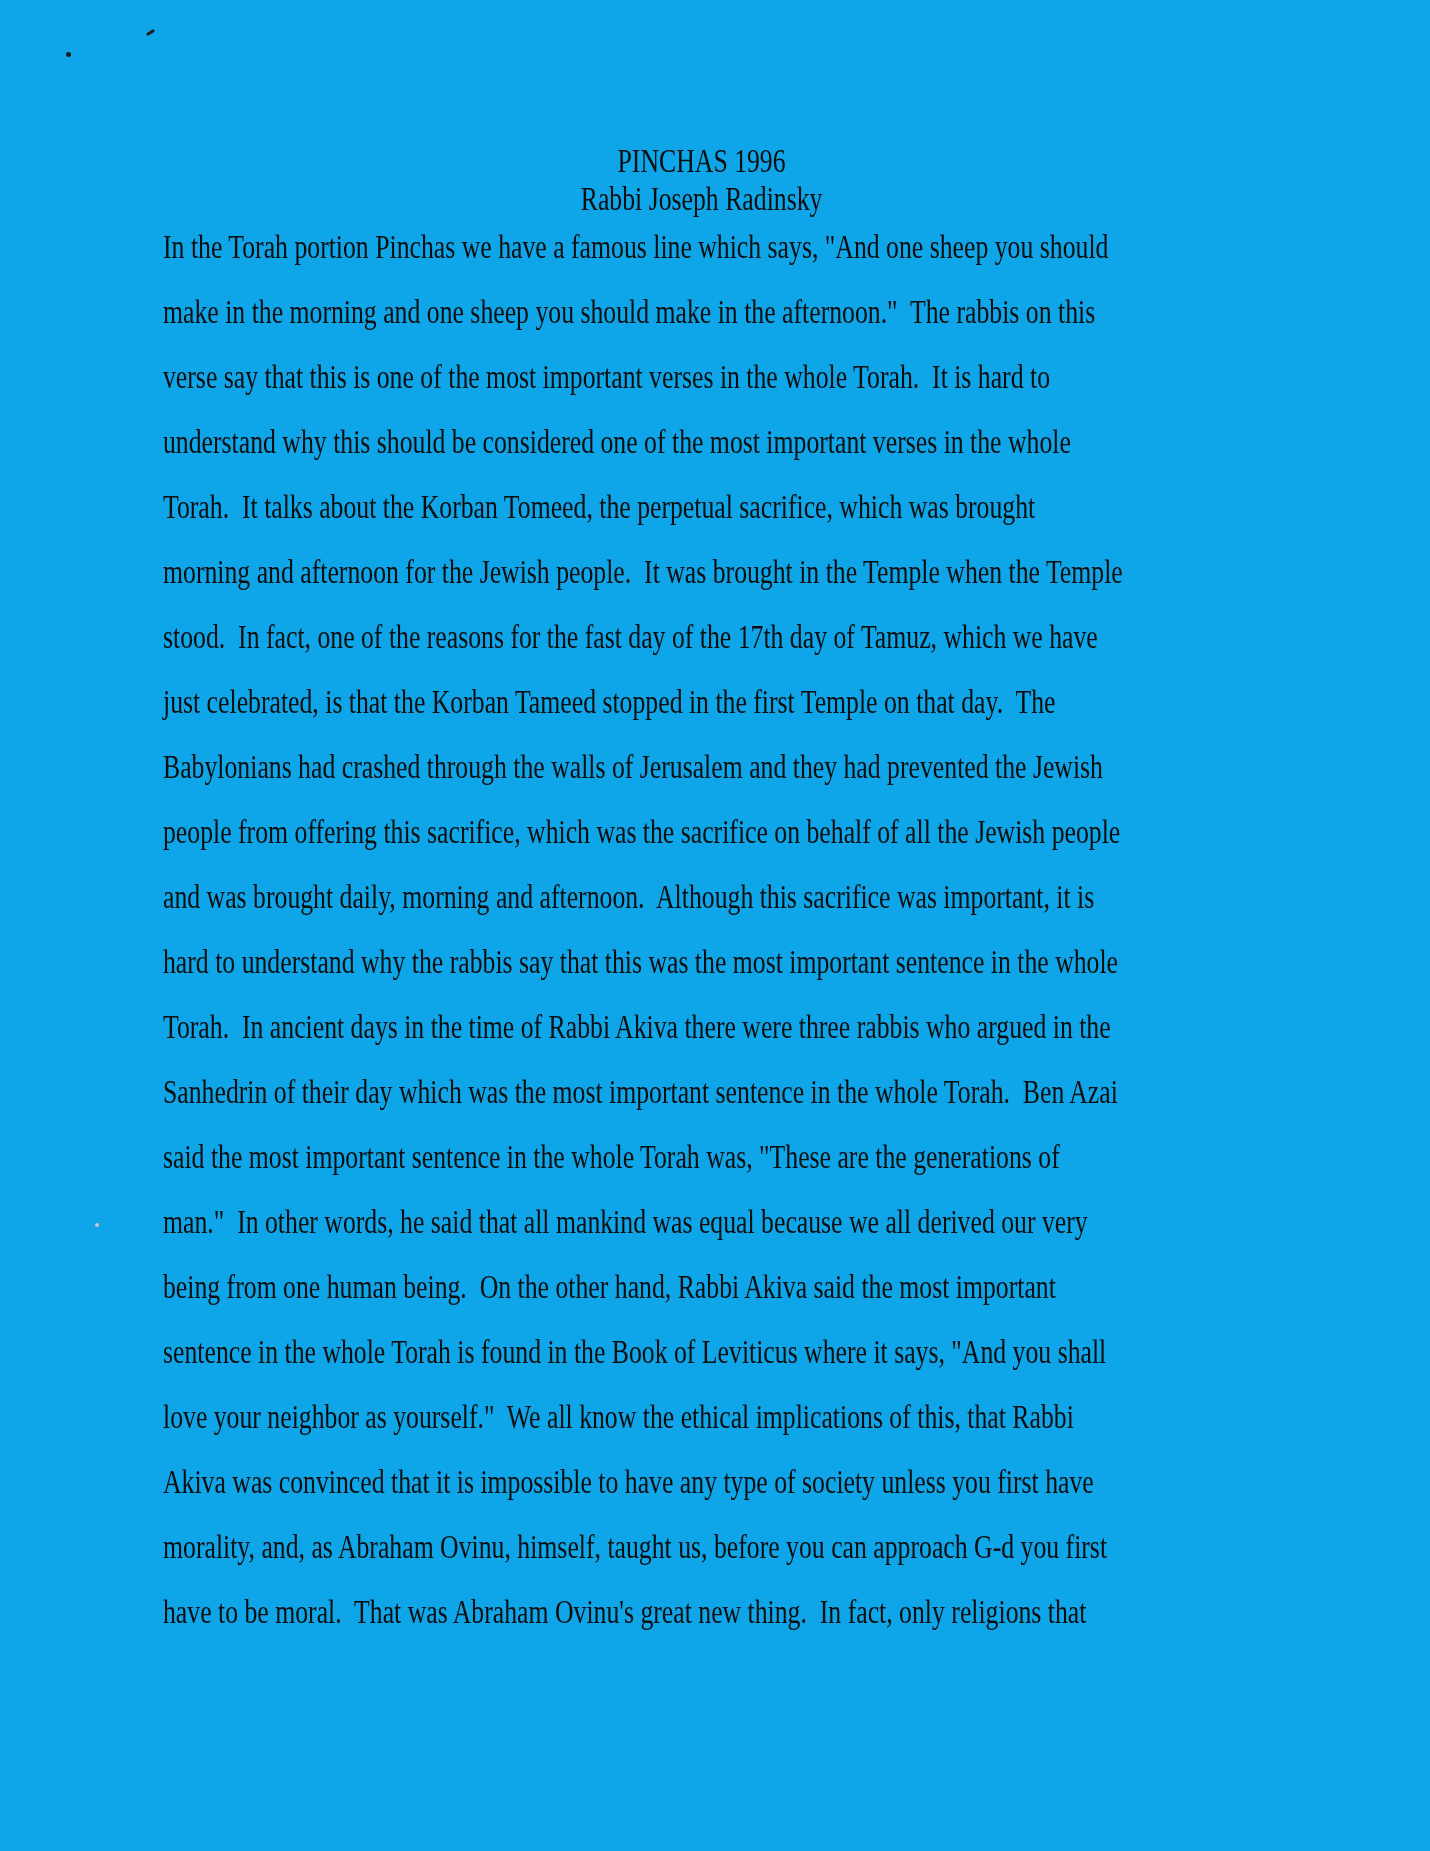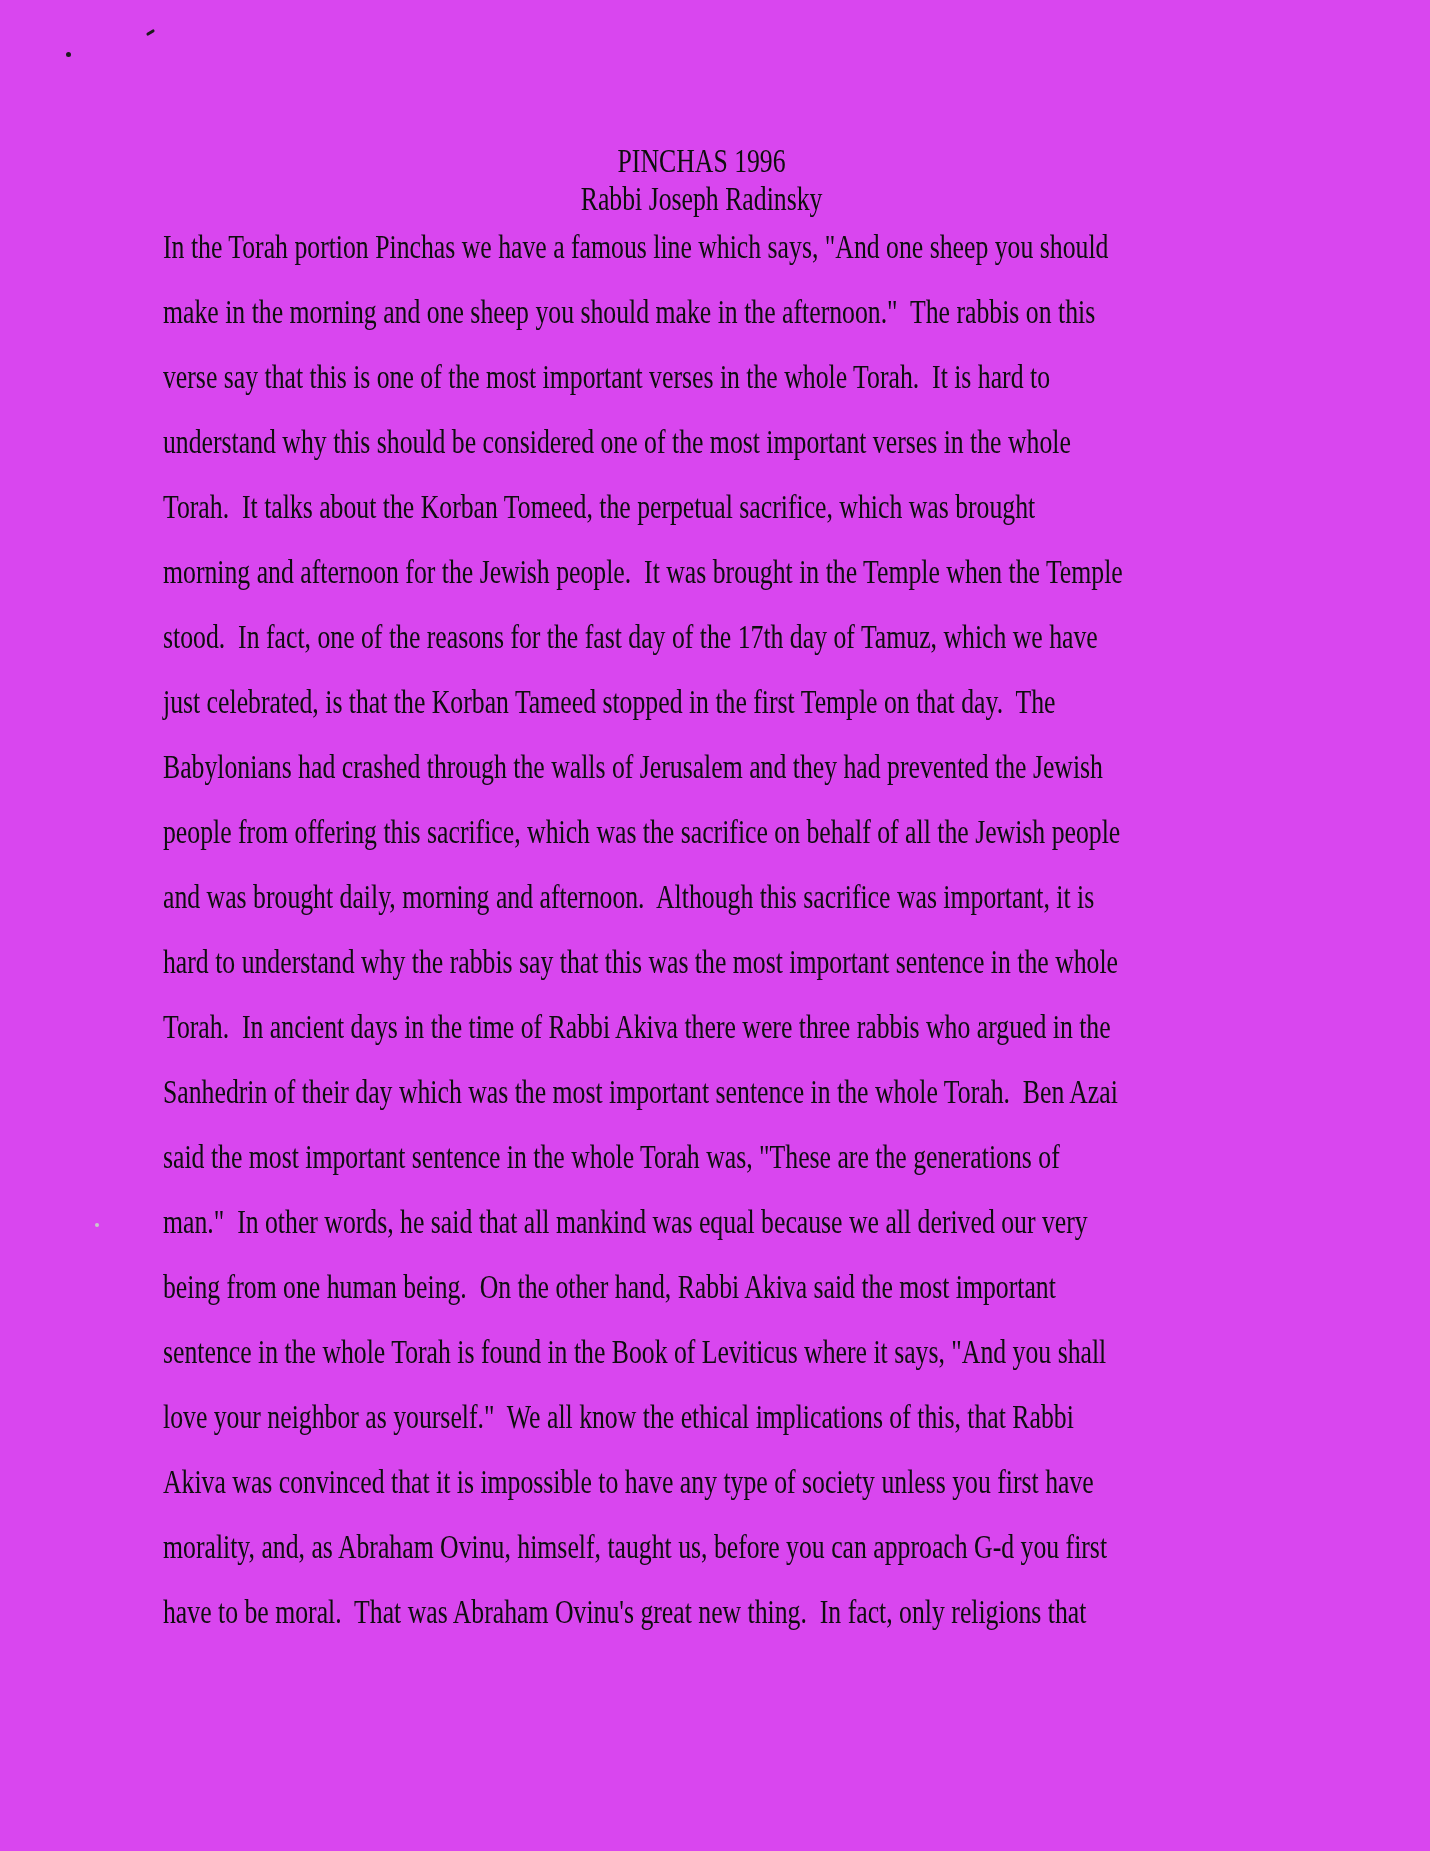--- a/index.html
+++ b/index.html
@@ -9,21 +9,21 @@
   }
   body {
     width: 1430px;
     height: 1851px;
     position: relative;
     overflow: hidden;
   }
   .page {
     position: absolute;
     inset: 0;
-    background: #d946ef;
+    background: #0ea5e9;
   }
   
   .doc-text {
     position: absolute;
     left: 163px;
     top: 142px;
     width: 1381px;
     transform: scaleX(0.78);
     transform-origin: 0 0;
     font-family: "Liberation Serif", "DejaVu Serif", serif;

